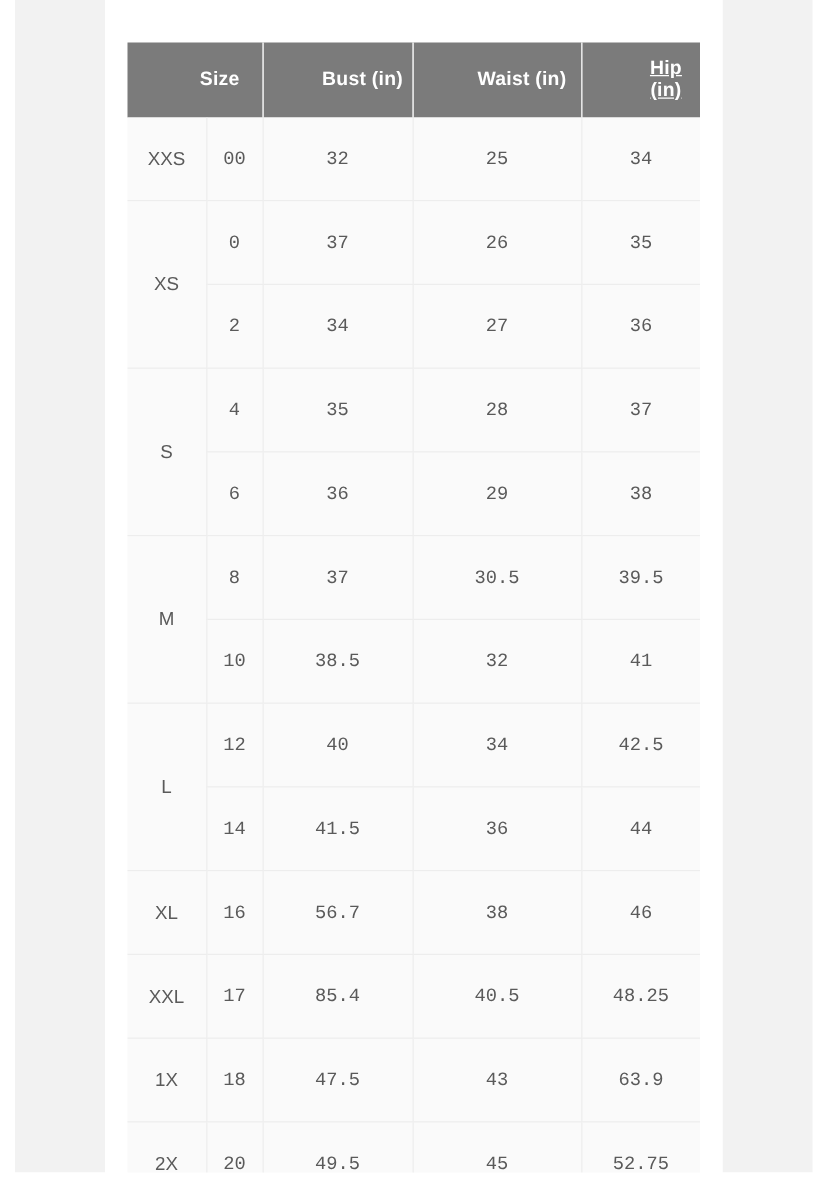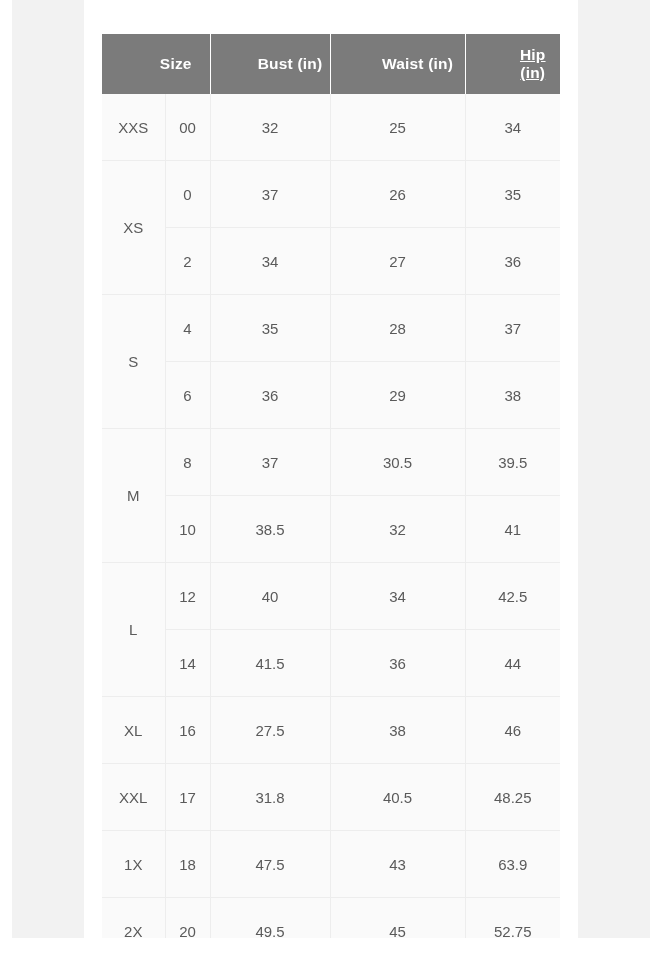--- a/index.html
+++ b/index.html
@@ -89,20 +89,21 @@
   }
   td.size-cell {
     background: #f5f5f5;
     border-right: 1px solid #ededed;
     color: #5a5a5a;
     vertical-align: middle;
     margin-top: 20px;
   }
   td.num-cell {
     background: #fafafa;
+    font-family: Liberation Mono, monospace;
   }
   
   col.c-size  { width: 63px; }
   col.c-num   { width: 45px; }
   col.c-bust  { width: 120px; }
   col.c-waist { width: 135px; }
   col.c-hip   { width: 95px; }
   .thead-size { }
 </style>
 </head>
@@ -187,28 +188,28 @@
           </tr>
           <tr>
             <td class="num-cell">14</td>
             <td class="num-cell">41.5</td>
             <td class="num-cell">36</td>
             <td class="num-cell">44</td>
           </tr>
           <tr>
             <td class="size-cell" rowspan="1">XL</td>
             <td class="num-cell">16</td>
-            <td class="num-cell">27.5</td>
+            <td class="num-cell">56.7</td>
             <td class="num-cell">38</td>
             <td class="num-cell">46</td>
           </tr>
           <tr>
             <td class="size-cell" rowspan="1">XXL</td>
             <td class="num-cell">17</td>
-            <td class="num-cell">31.8</td>
+            <td class="num-cell">85.4</td>
             <td class="num-cell">40.5</td>
             <td class="num-cell">48.25</td>
           </tr>
           <tr>
             <td class="size-cell" rowspan="1">1X</td>
             <td class="num-cell">18</td>
             <td class="num-cell">47.5</td>
             <td class="num-cell">43</td>
             <td class="num-cell">63.9</td>
           </tr>

